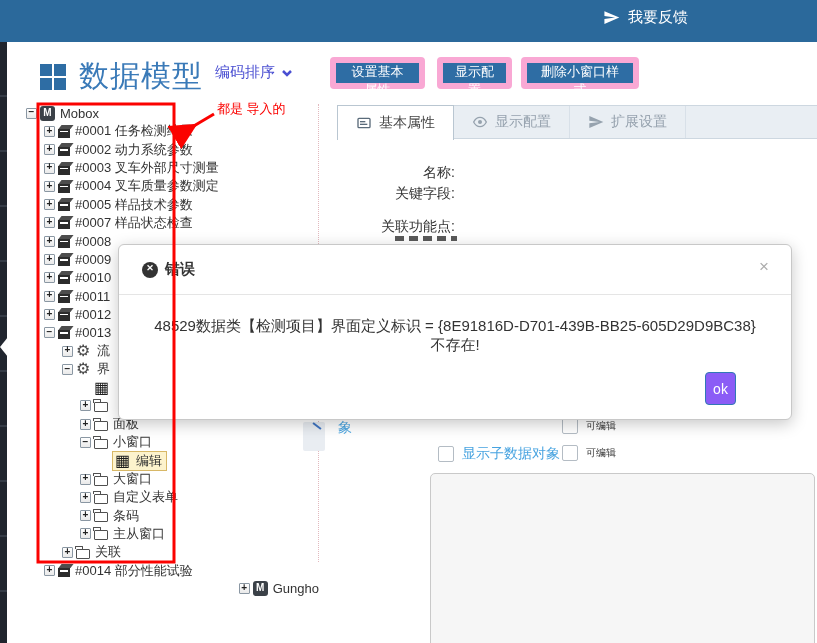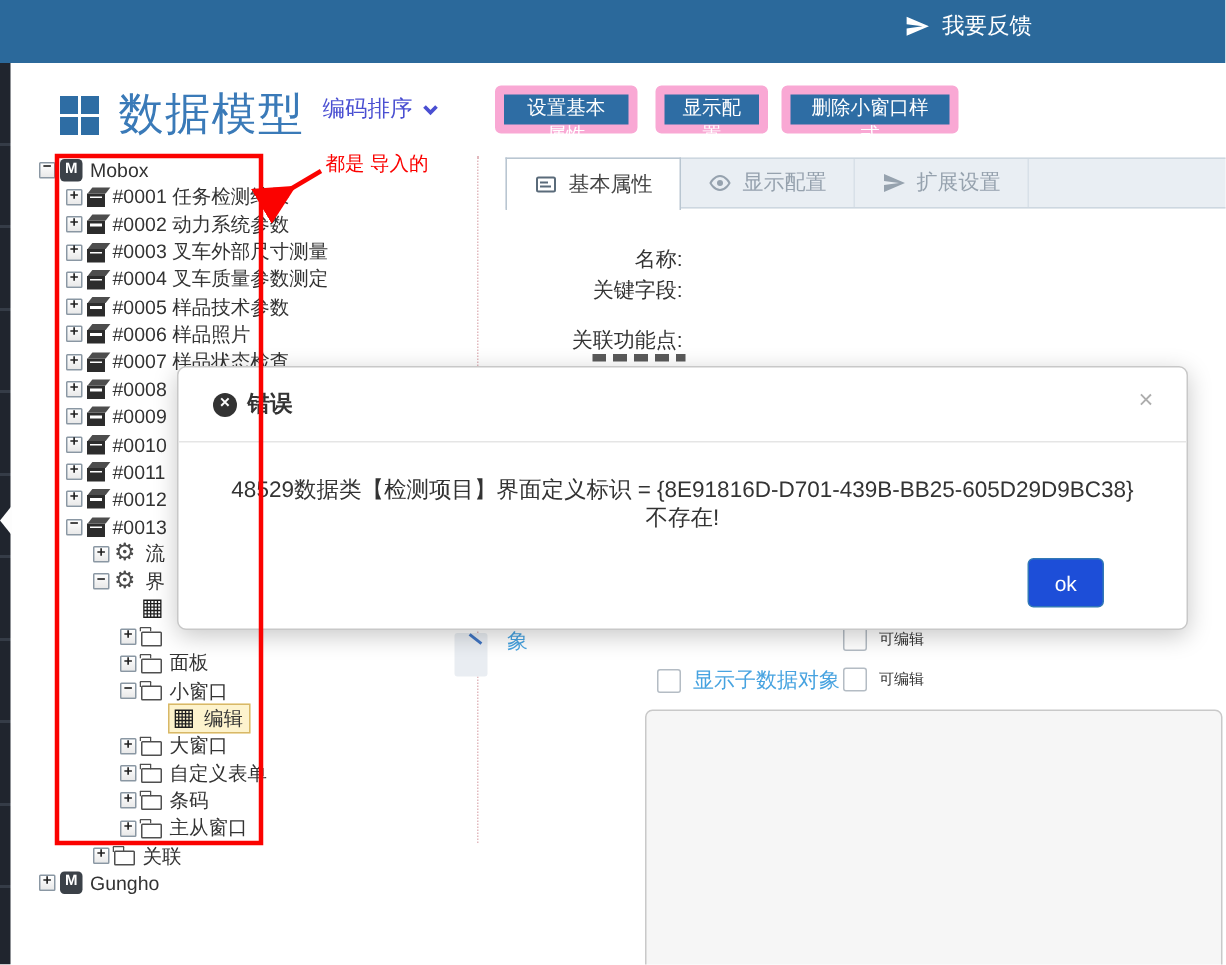--- a/index.html
+++ b/index.html
@@ -101,21 +101,21 @@
     border:1px solid #c8c8c8;border-radius:6px;box-shadow:0 4px 16px rgba(0,0,0,.22);z-index:30;}
   .dlg-head{position:absolute;left:0;top:0;width:100%;height:50px;display:flex;
     align-items:center;padding-left:23px;box-sizing:border-box;border-bottom:1px solid #e5e5e5;}
   .err-ico{width:16px;height:16px;background:#333;border-radius:50%;position:relative;margin-right:7px;}
   .err-ico::before{content:"✕";position:absolute;left:0;top:1.5px;width:16px;text-align:center;
     color:#fff;font-size:9px;font-weight:bold;}
   .dlg-title{font-size:15px;font-weight:bold;color:#333;}
   .dlg-close{position:absolute;right:22px;top:12px;font-size:17px;color:#adadad;cursor:pointer;}
   .dlg-msg{position:absolute;left:0;top:72px;width:100%;text-align:center;font-size:15px;
     color:#333;padding:0 30px;box-sizing:border-box;}
-  .dlg-ok{position:absolute;right:55px;bottom:14px;width:51px;height:33px;background:#1d4ed8;
+  .dlg-ok{position:absolute;right:55px;bottom:14px;width:31px;height:33px;background:#8b5cf6;
     border:1px solid #3178b6;border-radius:4px;color:#fff;font-size:14px;cursor:pointer;
     font-family:"Liberation Sans",sans-serif;margin-top:12px;}
   
   .anno-svg{position:absolute;left:0;top:0;width:817px;height:643px;z-index:60;pointer-events:none;}
   .anno-note{position:absolute;left:217px;top:100px;z-index:60;color:#fb0200;font-size:13px;
     pointer-events:none;}
 </style>
 </head>
 <body>
 
@@ -178,25 +178,20 @@
       <span class="tlabel">#0004 叉车质量参数测定</span>
     </div>
     <div class="trow" style="padding-left: 18px;">
       <span class="exp plus"></span>
       <span class="ico cube"></span>
       <span class="tlabel">#0005 样品技术参数</span>
     </div>
     <div class="trow" style="padding-left: 18px;">
       <span class="exp plus"></span>
       <span class="ico cube"></span>
-      <span class="tlabel">#0006 样品照片</span>
-    </div>
-    <div class="trow" style="padding-left: 18px;">
-      <span class="exp plus"></span>
-      <span class="ico cube"></span>
       <span class="tlabel">#0007 样品状态检查</span>
     </div>
     <div class="trow" style="padding-left: 18px;">
       <span class="exp plus"></span>
       <span class="ico cube"></span>
       <span class="tlabel">#0008</span>
     </div>
     <div class="trow" style="padding-left: 18px;">
       <span class="exp plus"></span>
       <span class="ico cube"></span>
@@ -277,21 +272,26 @@
     <div class="trow" style="padding-left: 54px;">
       <span class="exp plus"></span>
       <span class="ico folder"></span>
       <span class="tlabel">主从窗口</span>
     </div>
     <div class="trow" style="padding-left: 36px;">
       <span class="exp plus"></span>
       <span class="ico folder"></span>
       <span class="tlabel">关联</span>
     </div>
-    <div class="trow" style="padding-left: 0px;">
+    <div class="trow" style="padding-left: 18px;">
+      <span class="exp plus"></span>
+      <span class="ico cube"></span>
+      <span class="tlabel">#0014 部分性能试验</span>
+    </div>
+    <div class="trow" style="padding-left: 0px; justify-content: flex-end;">
       <span class="exp plus"></span>
       <span class="ico logo"></span>
       <span class="tlabel">Gungho</span>
     </div>
   </div>
 
 <div class="vdivider"></div>
 <div class="scroll-frag">
     <i></i>
   </div>

